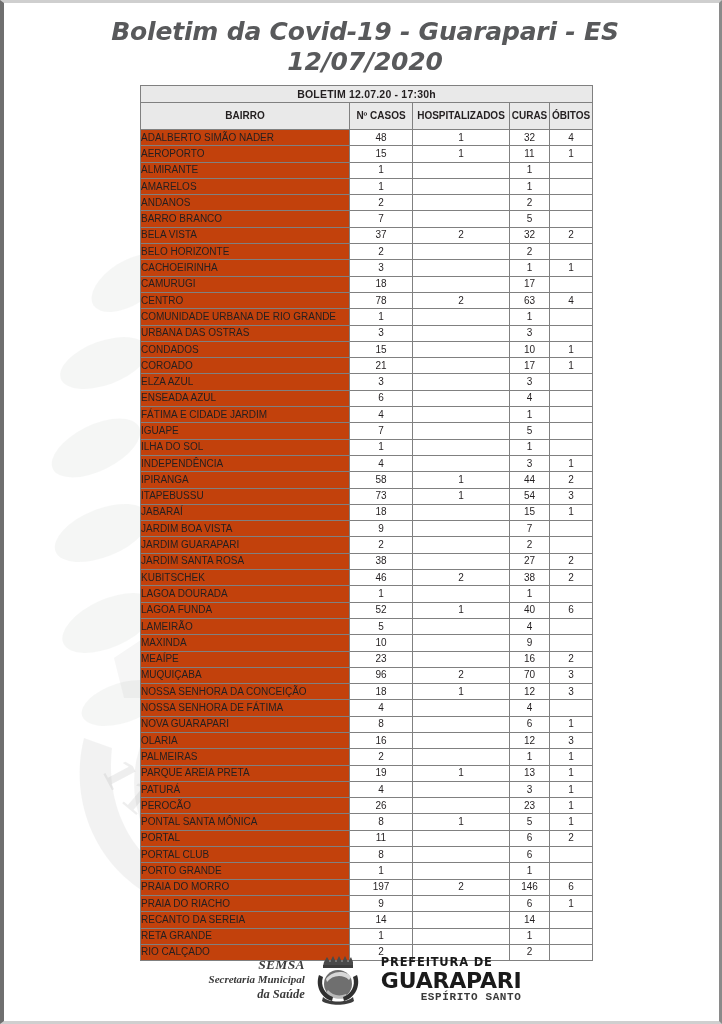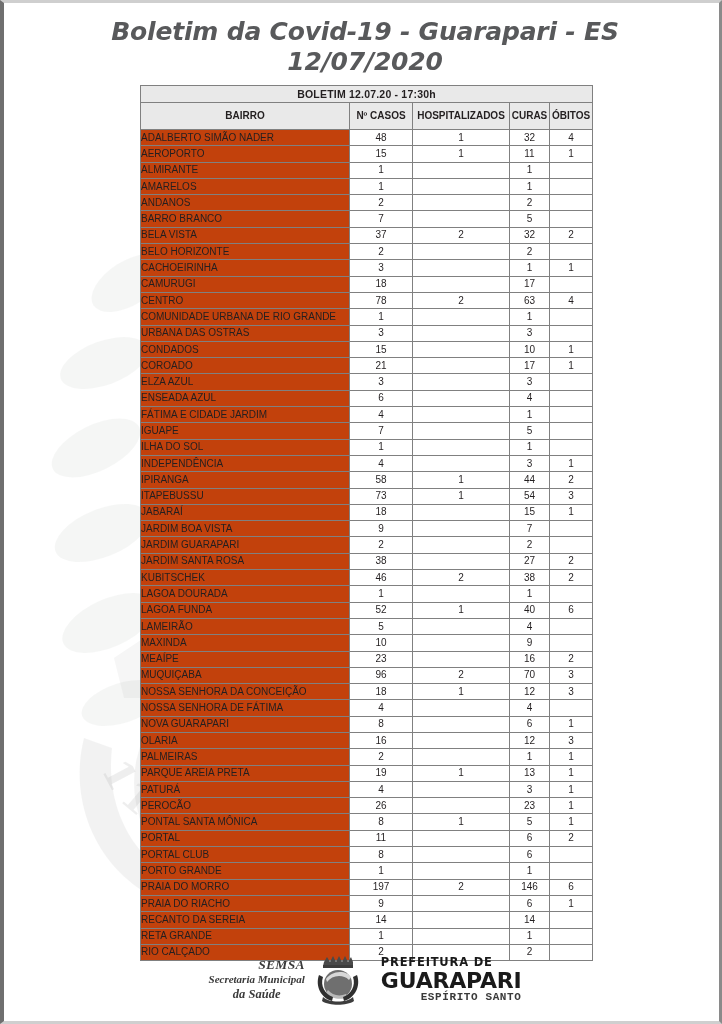--- a/index.html
+++ b/index.html
@@ -150,21 +150,21 @@
   }
   .semsa {
     text-align: right;
     font-family: Liberation Serif, serif;
     font-weight: bold;
     font-style: italic;
     color: #3a3a3a;
   }
   .semsa .l1 { font-size: 13.5px; line-height: 15px; letter-spacing: 0.3px; }
   .semsa .l2 { font-size: 11px; line-height: 15px; }
-  .semsa .l3 { font-size: 12.5px; line-height: 15px; text-align: center; }
+  .semsa .l3 { font-size: 12.5px; line-height: 15px; }
 
   .brasao { width: 46px; height: 52px; flex: 0 0 auto; }
 
   .pref {
     text-align: left;
     font-family: "DejaVu Sans", sans-serif;
     color: #1a1a1a;
     margin-left: 10px;
   }
   .pref .p1 {

